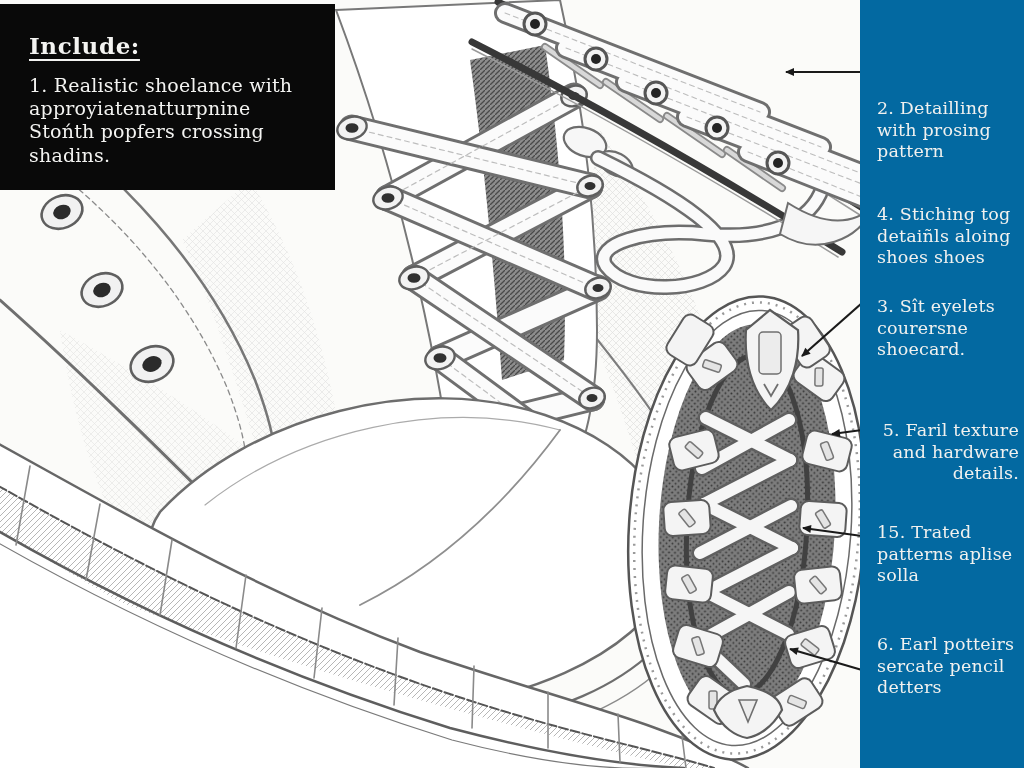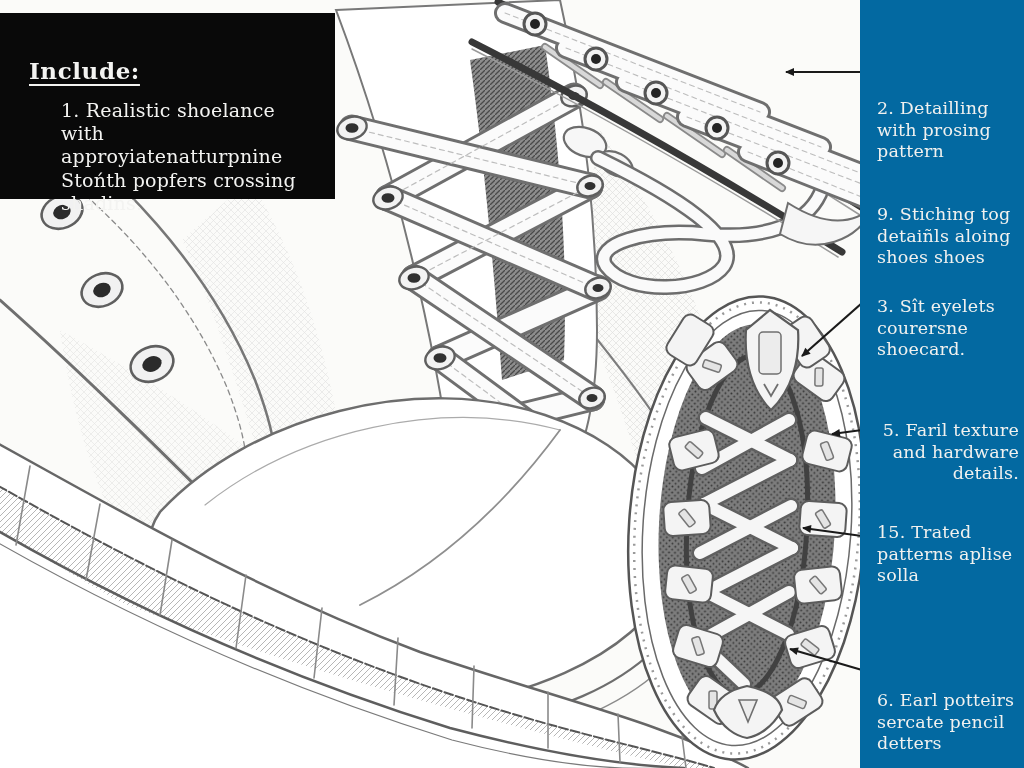--- a/index.html
+++ b/index.html
@@ -1,32 +1,32 @@
 <!DOCTYPE html>
 <html><head>
 <meta charset="utf-8">
 <style>
   html,body{margin:0;padding:0;}
   body{width:1024px;height:768px;overflow:hidden;background:#e9e9e7;
        font-family:"DejaVu Serif","Liberation Serif",serif;}
   .stage{position:relative;width:1024px;height:768px;background:#fbfbf9;overflow:hidden;}
   svg.sketch{position:absolute;left:0;top:0;z-index:2;display:block;}
   .panel{position:absolute;background:#090909;color:#f3f3f1;z-index:3;}
-  .panel-include{left:0;top:13px;width:335px;height:186px;padding:44px 24px 0 29px;box-sizing:border-box;}
+  .panel-include{left:0;top:4px;width:335px;height:186px;padding:28px 24px 0 29px;box-sizing:border-box;}
   .panel-include .title{font-size:23px;font-weight:bold;letter-spacing:.6px;
        text-decoration:underline;text-underline-offset:5px;margin:0 0 15px 0;}
-  .panel-include .body{font-size:19px;line-height:1.22;white-space:pre-line;letter-spacing:.2px;margin-left:32px;}
+  .panel-include .body{font-size:19px;line-height:1.22;white-space:pre-line;letter-spacing:.2px;}
   .panel-detail{left:-8px;top:538px;width:240px;height:246px;padding:28px 0 0 38px;
        box-sizing:border-box;transform:rotate(-1.4deg);z-index:1;}
   .panel-detail p{margin:0 0 20px 0;font-size:20px;line-height:1.2;white-space:pre-line;letter-spacing:.2px;}
   .rail{position:absolute;right:0;top:0;width:164px;height:768px;background:#0369a1;z-index:3;}
   .note{position:absolute;left:17px;width:142px;font-size:17.5px;line-height:1.24;
        white-space:pre-line;letter-spacing:.2px;color:#f1f1ef;}
   .note-1{top:98px;} .note-2{top:204px;} .note-3{top:296px;}
-  .note-4{top:420px;text-align:right;} .note-5{top:522px;} .note-6{top:690px;}
+  .note-4{top:420px;text-align:right;} .note-5{top:522px;} .note-6{top:634px;}
 </style>
 </head>
 <body>
 
 <div class="stage">
 
   <svg class="sketch" width="1024" height="768" viewBox="0 0 1024 768">
     <defs>
       <pattern id="crossL" width="7" height="7" patternUnits="userSpaceOnUse">
         <path d="M0,7 L7,0 M0,0 L7,7" stroke="#c9c9c9" stroke-width="0.7"></path>
@@ -327,21 +327,21 @@
     <p class="title">Include:</p>
     <div class="body">1. Realistic shoelance with
 approyiatenatturpnine
 Stońth popfers crossing shadins.</div>
   </div>
 
   <div class="rail">
     <div class="note note-1">2. Detailling
 with prosing
 pattern</div>
-    <div class="note note-2">9. Stiching tog
+    <div class="note note-2">4. Stiching tog
 detaiñls aloing
 shoes shoes</div>
     <div class="note note-3">3. Sît eyelets
 courersne
 shoecard.</div>
     <div class="note note-4">5. Faril texture
 and hardware
 details.</div>
     <div class="note note-5">15. Trated
 patterns aplise

